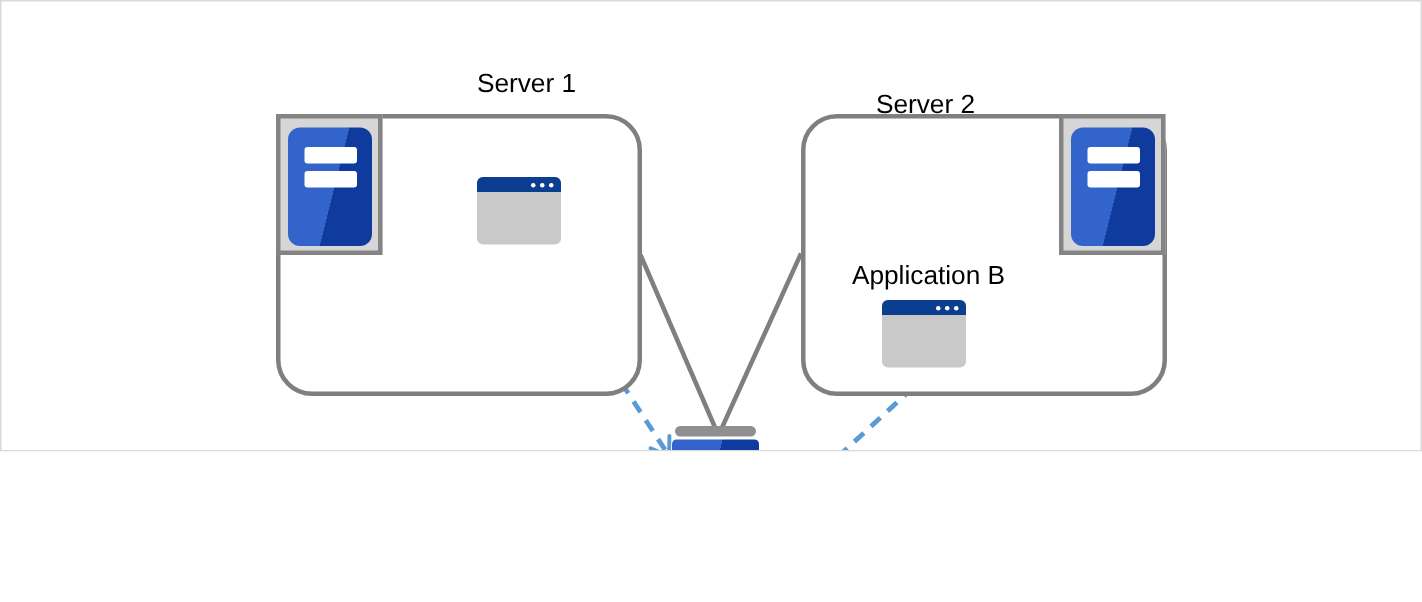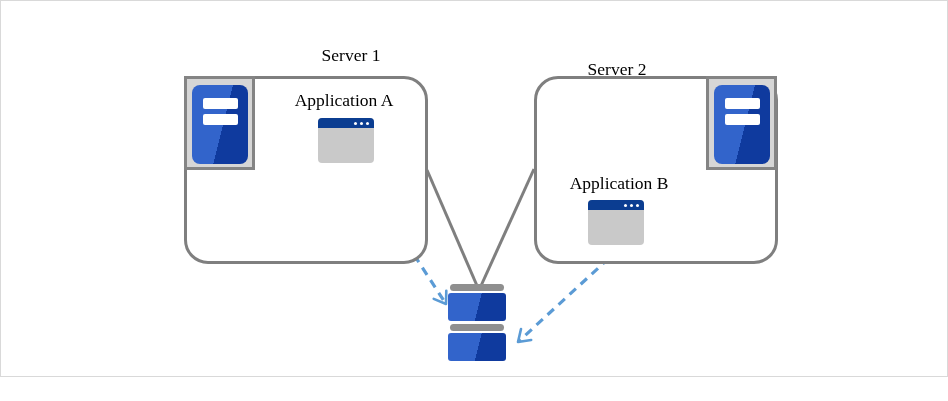--- a/index.html
+++ b/index.html
@@ -11,23 +11,23 @@
     --titlebar-blue:#0b3d91;
     --window-body:#c9c9c9;
     --icon-tray-bg:#d6d6d6;
     --icon-tray-border:#848484;
     --disk-bar-gray:#8f8f8f;
     --text-color:#000000;
     --canvas-border:#d9d9d9;
   }
   html,body{margin:0;padding:0;background:#fff;}
   .canvas{
-    position:relative;width:948px;height:377px;background:#ffffff;
+    position:relative;width:948px;height:301px;background:#ffffff;
     border:1px solid var(--canvas-border);box-sizing:border-box;
-    font-family:Liberation Serif, serif;color:var(--text-color);
+    font-family:Liberation Sans, sans-serif;color:var(--text-color);
     overflow:hidden;
   }
   .label{
     position:absolute;transform:translateX(-50%);
     font-size:17.5px;line-height:1.1;white-space:nowrap;
   }
   
   .server-box{
     position:absolute;width:244px;height:188px;box-sizing:border-box;
     border:3px solid var(--box-border);border-radius:24px;background:#ffffff;
@@ -88,21 +88,20 @@
   </svg>
 
   <div class="label" style="left:350px;top:45px;">Server 1</div>
   <div class="server-box" style="left:183px;top:75px;"></div>
   <div class="tray" style="left:183px;top:75px;">
     <div class="tower">
       <div class="slot s1"></div>
       <div class="slot s2"></div>
     </div>
   </div>
-  <div class="label" style="left:343px;top:90px;">Application A</div>
   <div class="window" style="left:317px;top:117px;">
     <div class="titlebar">
       <span class="dot"></span>
       <span class="dot"></span>
       <span class="dot"></span>
     </div>
   </div>
 
   <div class="label" style="left:616px;top:59px;">Server 2</div>
   <div class="server-box" style="left:533px;top:75px;"></div>

